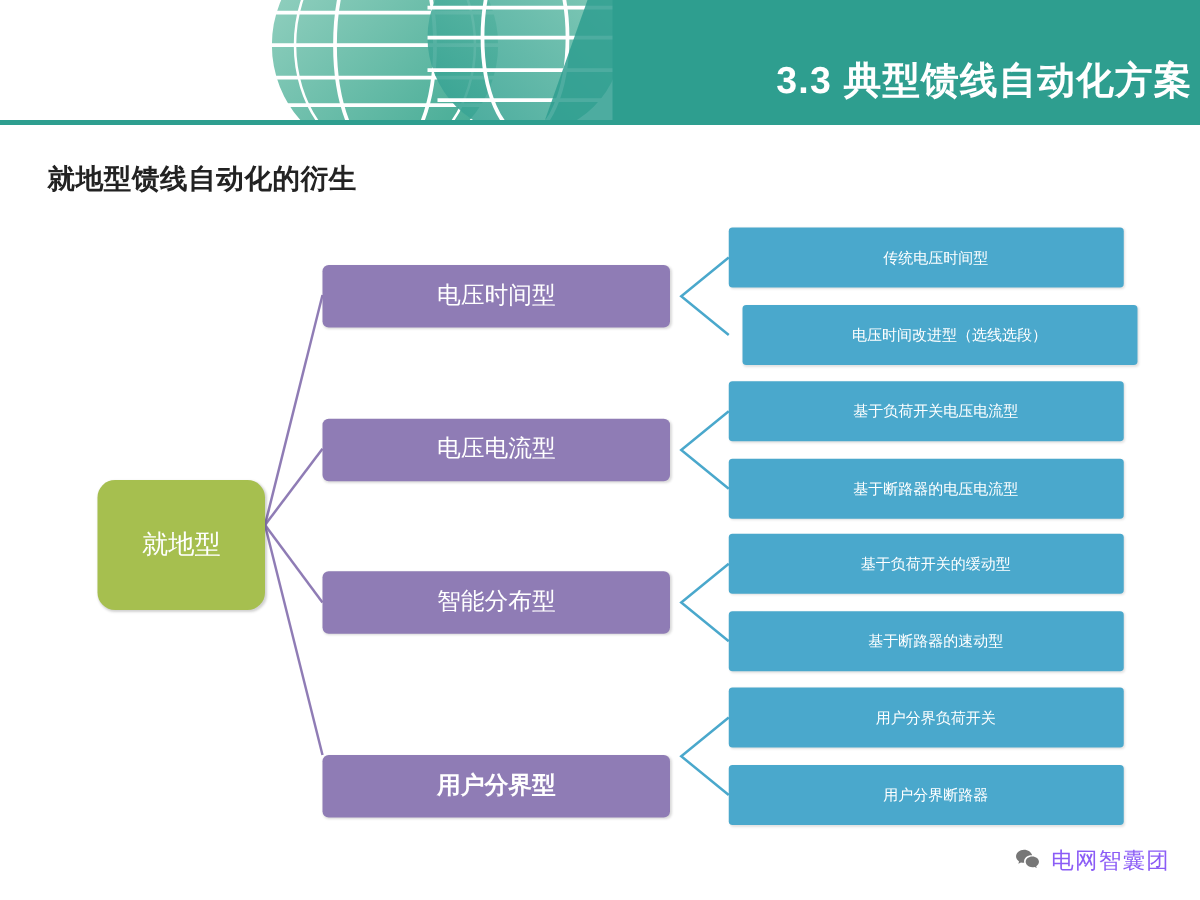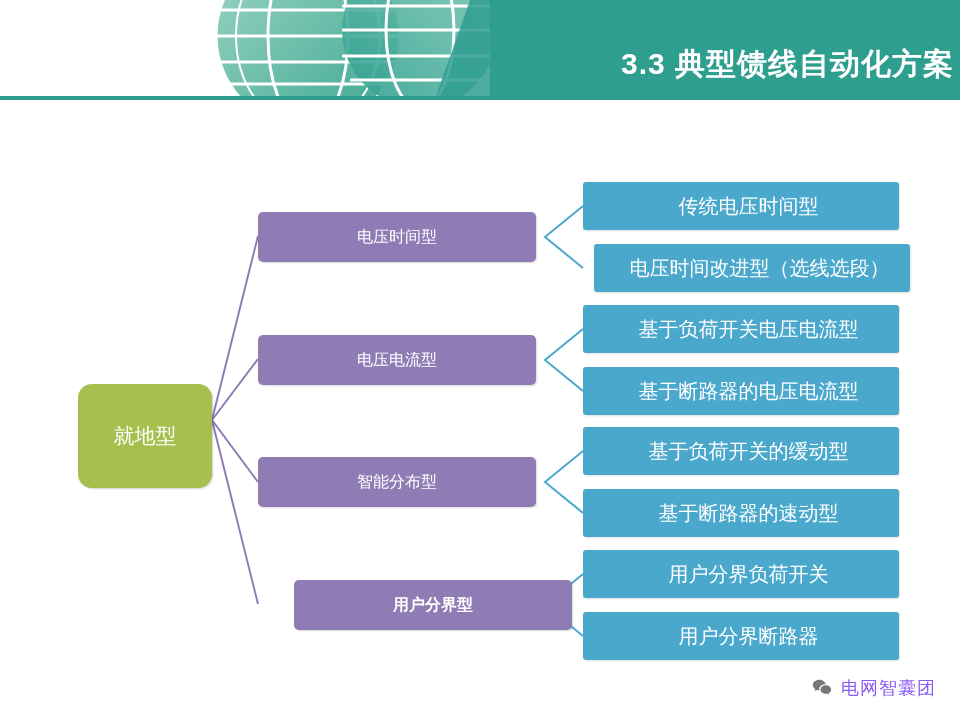--- a/index.html
+++ b/index.html
@@ -91,29 +91,29 @@
   }
   .node-root {
     background: #a6bf4f;
     border-radius: 14px;
     font-size: 21px;
     box-shadow: 1px 1px 2px rgba(0,0,0,0.18);
   }
   .node-mid {
     background: #8f7cb5;
     border-radius: 5px;
-    font-size: 16px;
+    font-size: 19px;
     box-shadow: 1px 1px 2px rgba(0,0,0,0.15);
     justify-content: center;
   }
   .node-mid.bold { font-weight: bold; }
   .node-leaf {
     background: #4aa8cc;
     border-radius: 3px;
-    font-size: 20px;
+    font-size: 12px;
     box-shadow: 1px 1px 2px rgba(0,0,0,0.12);
     padding-left: 15px;
   }
 
   
   .watermark {
     position: absolute;
     right: 24px;
     bottom: 20px;
     display: flex;
@@ -163,20 +163,21 @@
           <path d="M202 6 H358 M202 30 H358 M202 56 H358 M210 80 H352" stroke="#ffffff" stroke-width="3" fill="none"></path>
           <path d="M330 0 L400 0 L360 96 L296 96 Z" fill="#2e9e8f" opacity="0.85"></path>
           <rect x="350" y="0" width="470" height="96" fill="#2e9e8f"></rect>
         </g>
       </svg>
     </div>
     <div class="header-title">3.3 典型馈线自动化方案</div>
     <div class="header-rule"></div>
   </div>
 
+  <div class="subtitle">就地型馈线自动化的衍生</div>
 
   <div class="diagram">
 
     <svg class="connectors">
 
       <g stroke="#8f7cb5" stroke-width="2" fill="none">
         <path d="M212 420 L258 236"></path>
         <path d="M212 420 L258 359"></path>
         <path d="M212 420 L258 482"></path>
         <path d="M212 420 L258 604"></path>
@@ -217,21 +218,21 @@
     <div class="node node-mid" style="left:258px; top:457px; width:278px; height:50px;">
       <span>智能分布型</span>
     </div>
     <div class="node node-leaf" style="left:583px; top:427px; width:316px; height:48px;">
       <span>基于负荷开关的缓动型</span>
     </div>
     <div class="node node-leaf" style="left:583px; top:489px; width:316px; height:48px;">
       <span>基于断路器的速动型</span>
     </div>
 
-    <div class="node node-mid bold" style="left:258px; top:580px; width:278px; height:50px;margin-left:36px;">
+    <div class="node node-mid bold" style="left:258px; top:604px; width:278px; height:50px;">
       <span>用户分界型</span>
     </div>
     <div class="node node-leaf" style="left:583px; top:550px; width:316px; height:48px;">
       <span>用户分界负荷开关</span>
     </div>
     <div class="node node-leaf" style="left:583px; top:612px; width:316px; height:48px;">
       <span>用户分界断路器</span>
     </div>
   </div>
 

